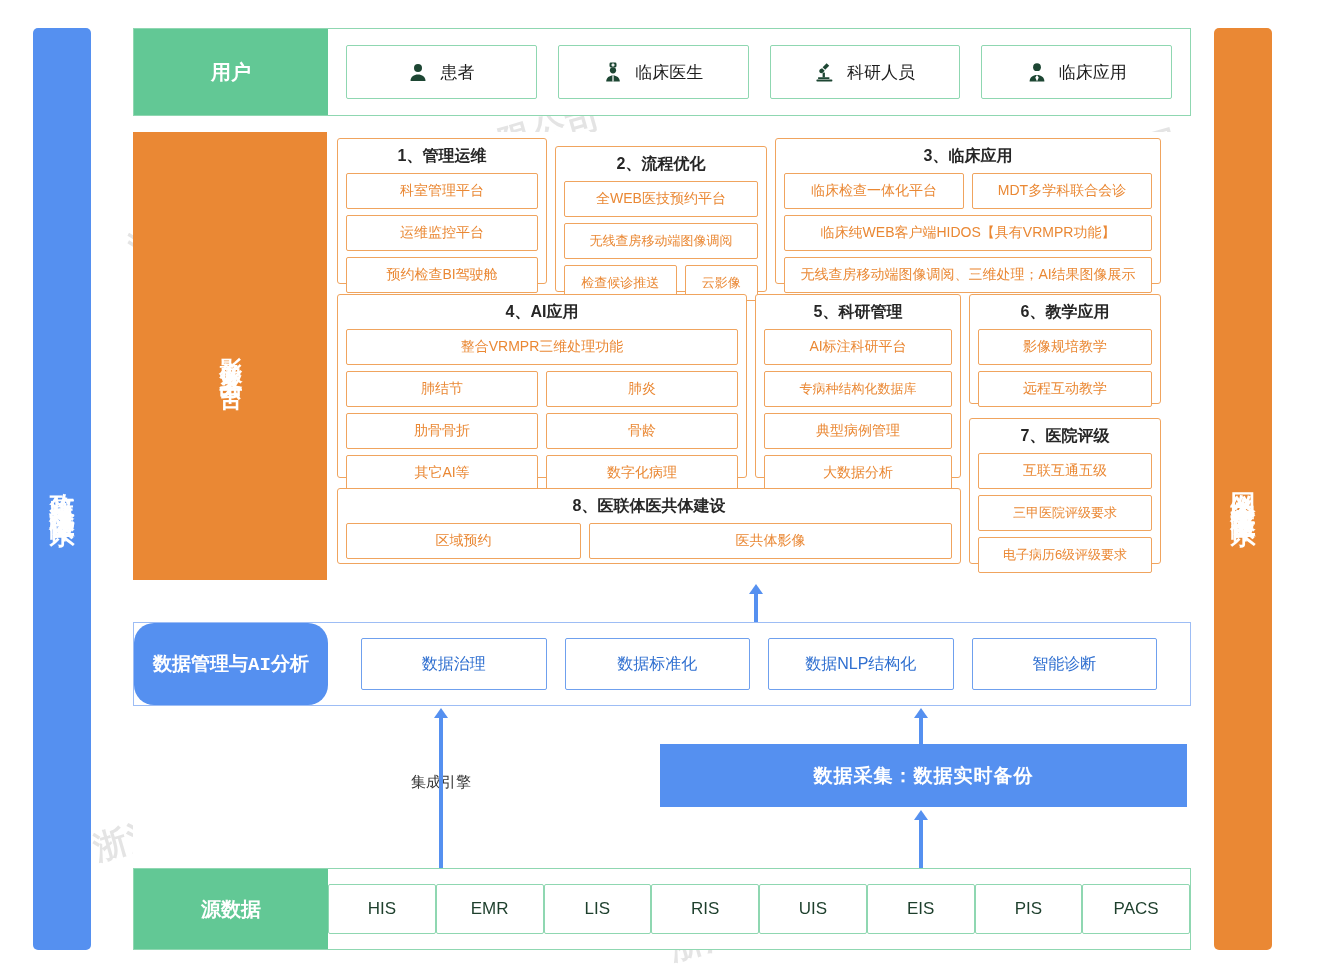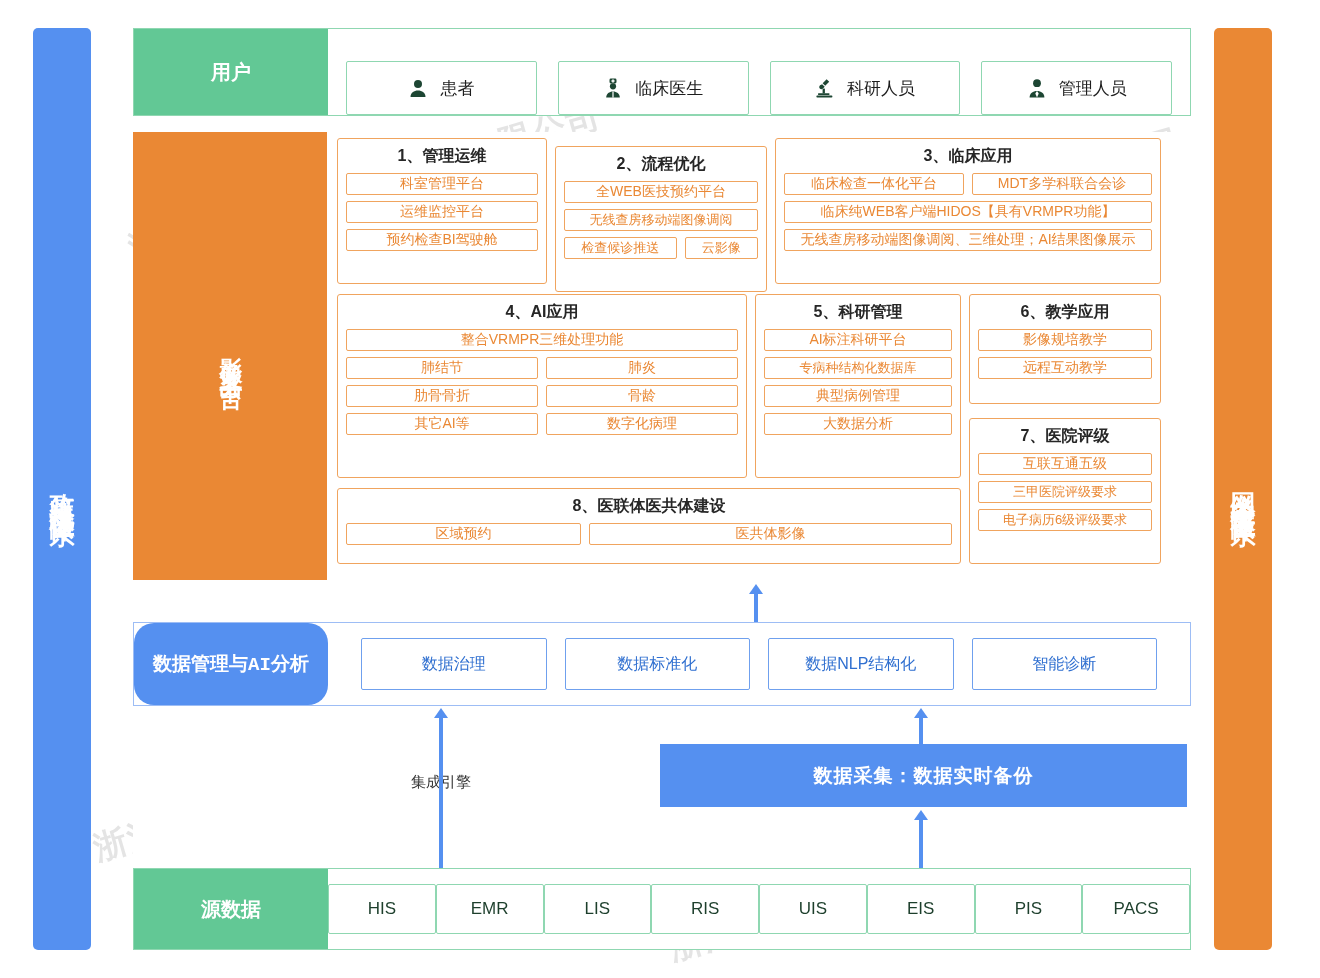--- a/index.html
+++ b/index.html
@@ -90,21 +90,20 @@
     border: 1px solid #8fd7b1;
   }
   #users-band .band-label {
     background: #62c895;
     font-size: 20px;
   }
   #users-band .band-body {
     gap: 21px;
     padding: 0 18px;
     justify-content: space-between;
-    align-items: flex-end;
   }
   .user-chip {
     flex: 1 1 0;
     height: 52px;
     border: 1px solid #8fd7b1;
     border-radius: 2px;
     display: flex;
     align-items: center;
     justify-content: center;
     gap: 12px;
@@ -173,21 +172,21 @@
   .orow {
     display: flex;
     gap: 8px;
   }
   .ochip {
     flex: 1 1 0;
     border: 1px solid #f0a45e;
     border-radius: 2px;
     color: #ea8834;
     font-size: 14px;
-    height: 22px;
+    height: 36px;
     display: flex;
     align-items: center;
     justify-content: center;
     text-align: center;
     background: #ffffff;
     box-sizing: border-box;
     white-space: nowrap;
   }
   .ochip.grow15 { flex: 1.55 1 0; }
   .ochip.small { font-size: 13px; }
@@ -385,21 +384,21 @@
       </div>
 
       <div class="user-chip">
         <span class="uicon">
           <svg width="20" height="20" viewBox="0 0 20 20">
               <circle cx="10" cy="5.2" r="3.9" fill="#1d4633"></circle>
               <path d="M2.6 19.5c0-4.3 3.3-6.6 7.4-6.6s7.4 2.3 7.4 6.6z" fill="#1d4633"></path>
               <path d="M10 12.9l1.7 2.6-1.7 4-1.7-4z" fill="#fff"></path>
             </svg>
         </span>
-        <span>管理人员</span>
+        <span>临床应用</span>
       </div>
 
     </div>
   </div>
 
   <div id="platform-band">
     <div class="band-label">
       <span class="vtext">影像业务中台</span>
     </div>
     <div class="platform-grid">

